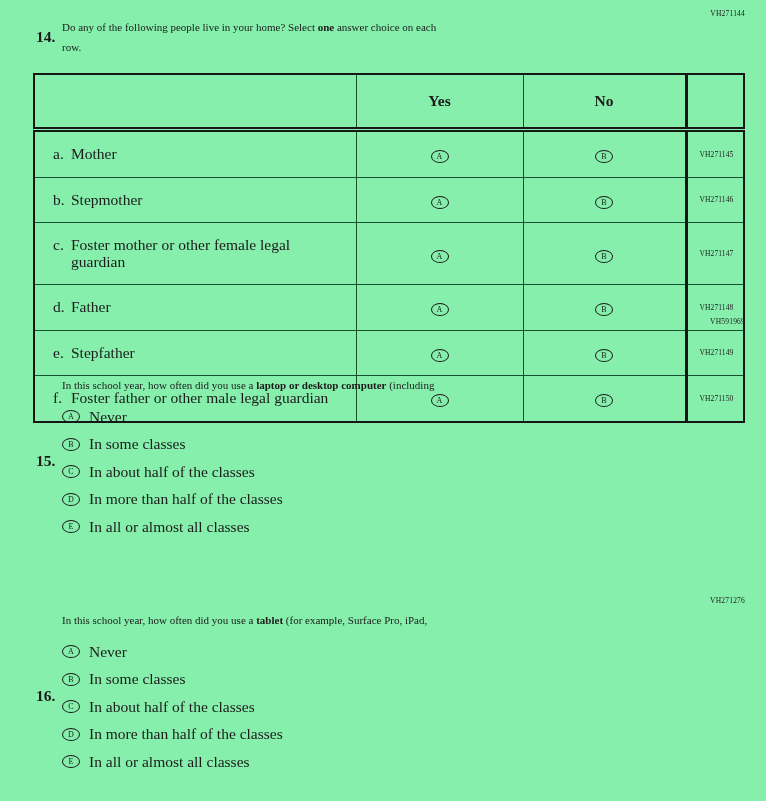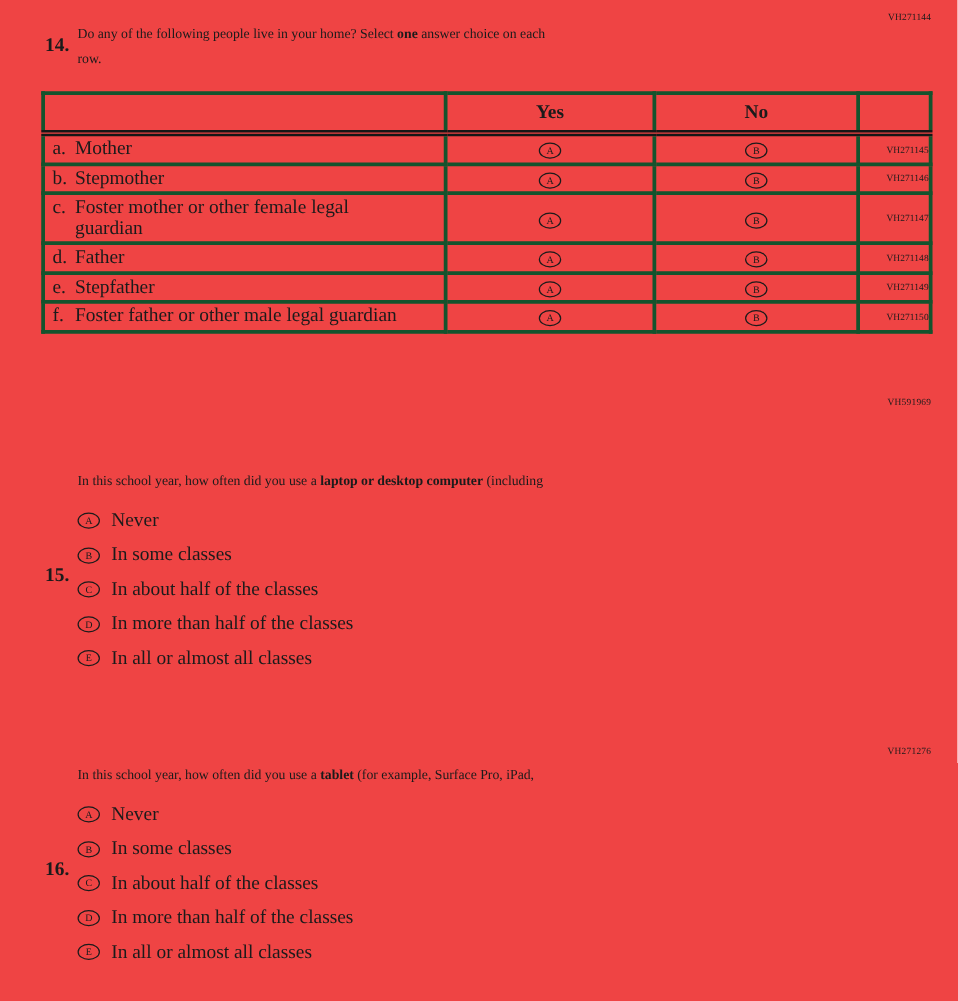--- a/index.html
+++ b/index.html
@@ -1,16 +1,16 @@
 <!DOCTYPE html>
 <html><head>
 <meta charset="utf-8">
 <style>
   html,body{margin:0;padding:0;background:#fff;}
-  .page{position:relative;width:766px;height:801px;background:#ef4444;overflow:hidden;
+  .page{position:relative;width:766px;height:801px;background:#86efac;overflow:hidden;
         font-family:"Liberation Serif", "DejaVu Serif", serif;color:#1b1b1b;}
 
   
   .vhcode{position:absolute;font-size:7.5px;letter-spacing:.2px;color:#1b1b1b;white-space:nowrap;}
   .vh-right{right:21px;text-align:right;}
 
   
   .q{position:absolute;left:36px;display:flex;align-items:center;}
   .qnum{font-weight:bold;font-size:15.5px;line-height:20px;width:26px;flex-shrink:0;}
   .qtext{font-size:11px;line-height:20px;max-width:640px;}
@@ -22,21 +22,21 @@
   .opt{display:flex;align-items:center;height:17px;margin:0 0 10.5px 0;}
   .bubble{display:inline-block;width:16px;height:11px;border:1px solid #1b1b1b;border-radius:50%;
           font-size:8px;line-height:11px;text-align:center;flex-shrink:0;
           font-family:"Liberation Serif",serif;}
   .opt .bubble{margin-right:9px;}
   .opt-label{font-size:15.5px;white-space:nowrap;}
 
   
   table.roster{position:absolute;left:33px;top:73px;border-collapse:collapse;table-layout:fixed;
                width:710px;border:2px solid #161616;}
-  table.roster td,table.roster th{border:3px solid #14532d;padding:0;vertical-align:middle;}
+  table.roster td,table.roster th{border:1px solid #14532d;padding:12px;vertical-align:middle;}
   table.roster thead th,table.roster thead td{height:28px;font-size:15.5px;font-weight:bold;text-align:center;
                border-bottom:5px double #161616;}
   td.c-code,th.c-code{border-left:3px solid #161616 !important;font-size:7.5px;text-align:right;
                padding-left:3px;letter-spacing:.1px;}
   td.c-bubble{text-align:center;}
   tr.r-single{height:21px;}
   .row-label{display:flex;padding:2px 4px 2px 6px;font-size:15.5px;line-height:16.5px;}
   .rk{width:18px;flex-shrink:0;}
   .rt{flex:0 1 auto;}
   .rt-narrow{max-width:252px;}

